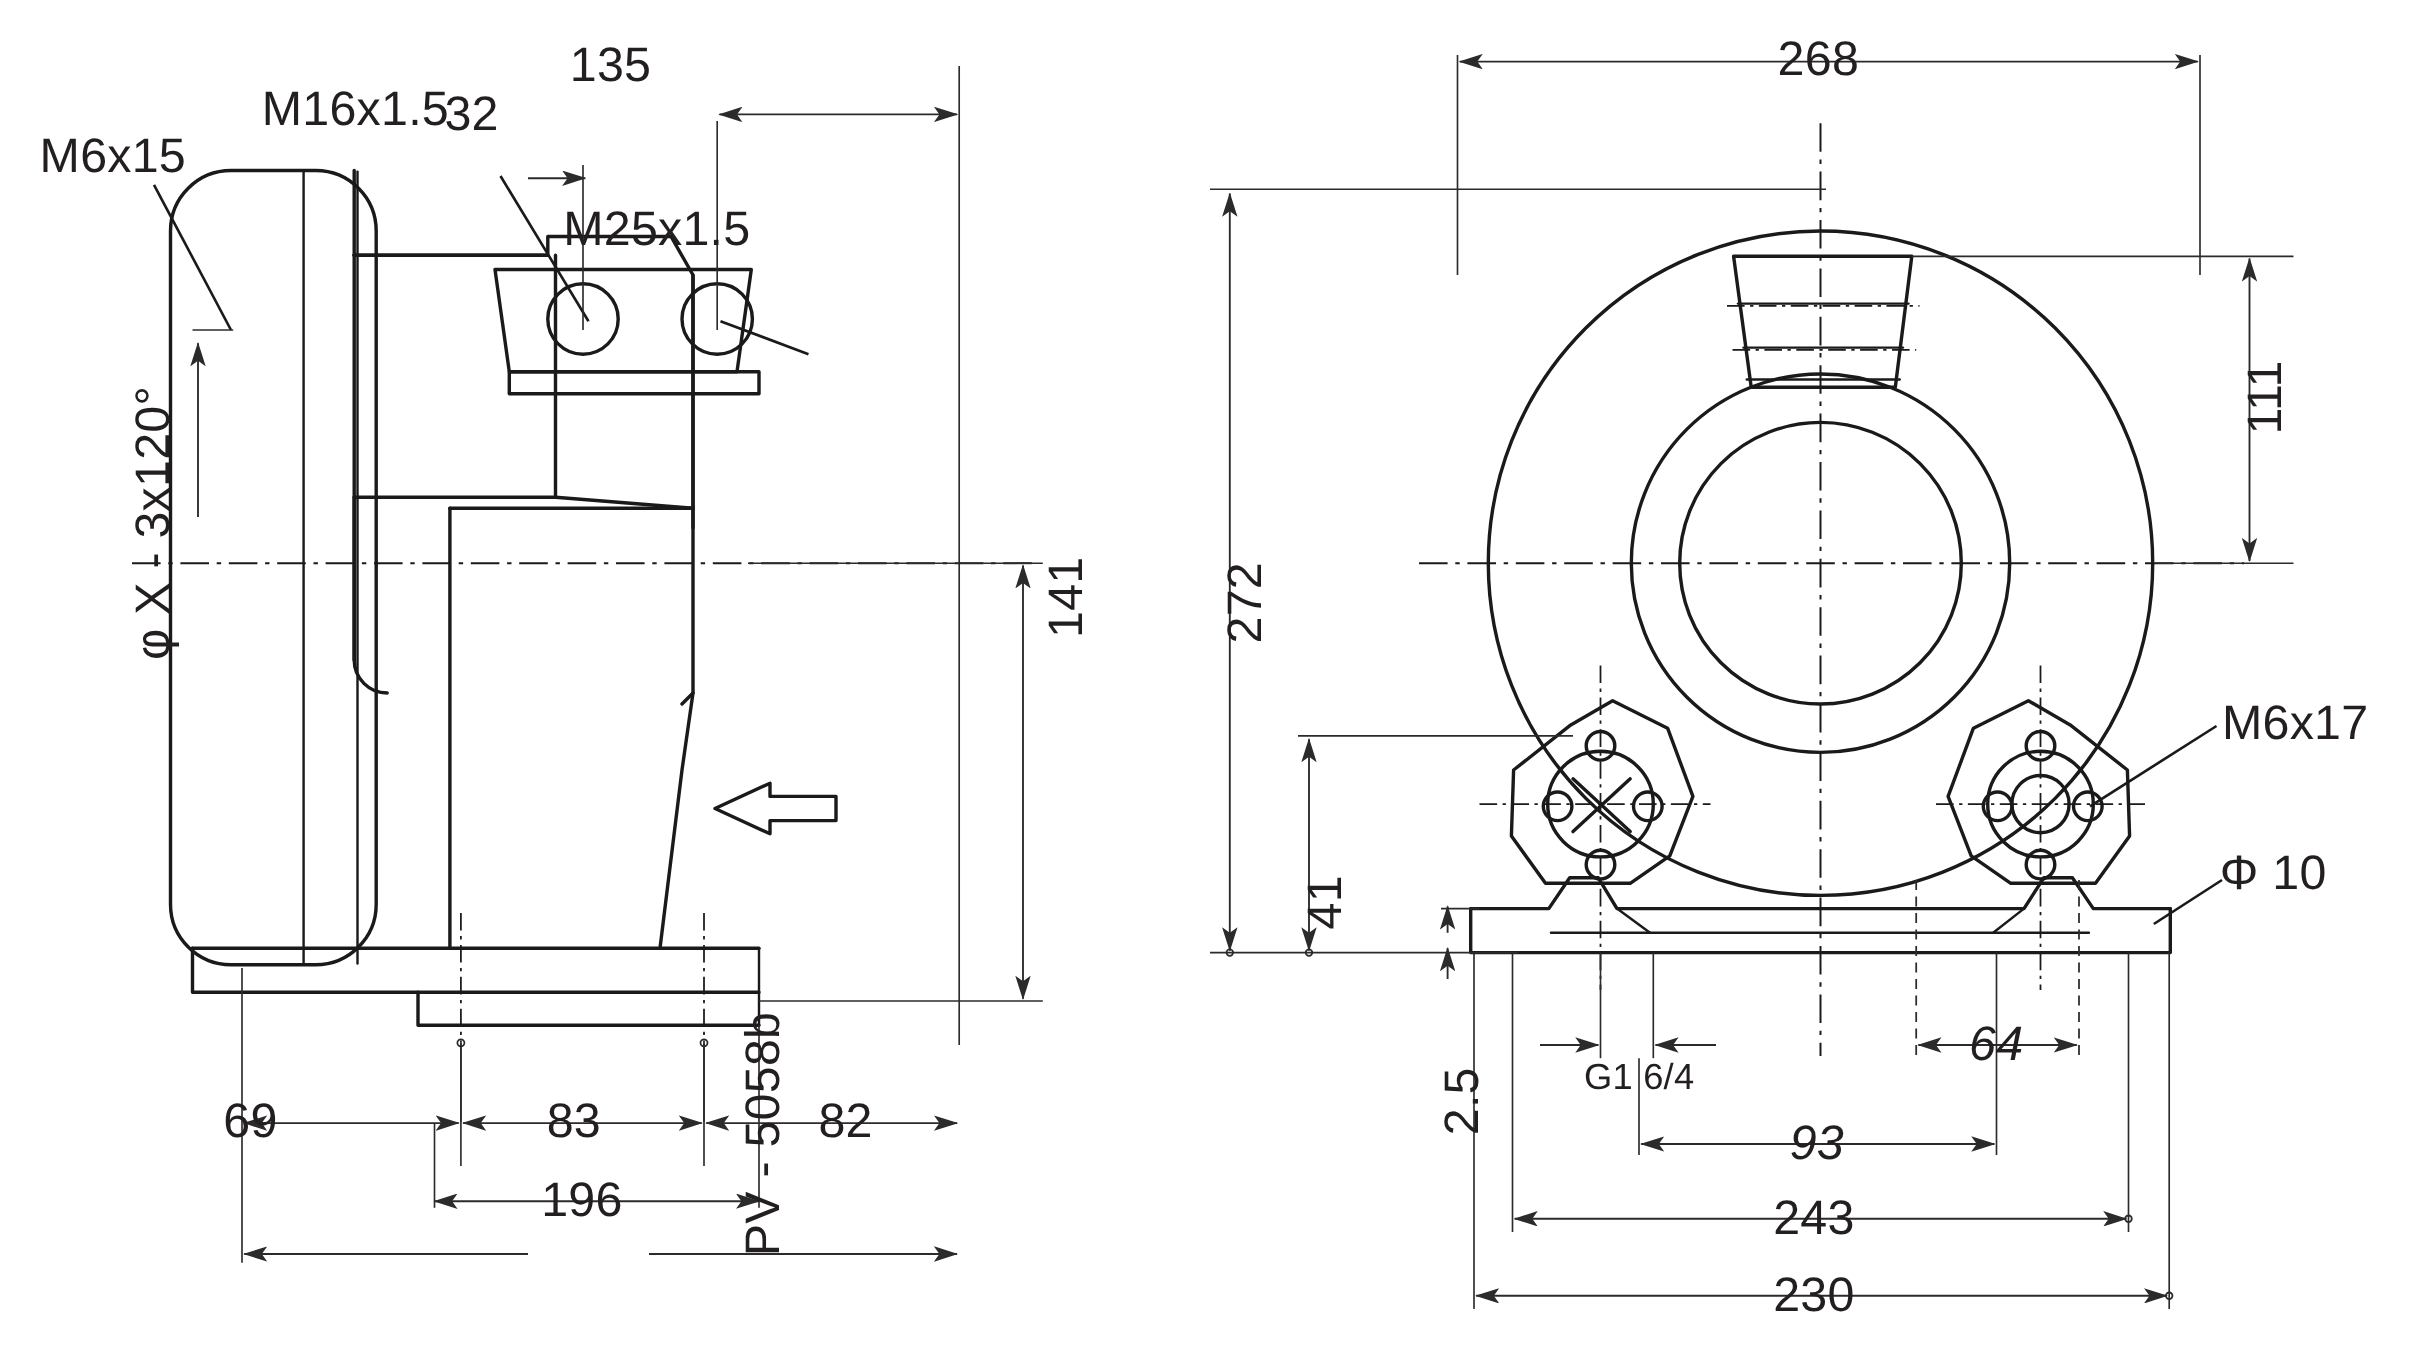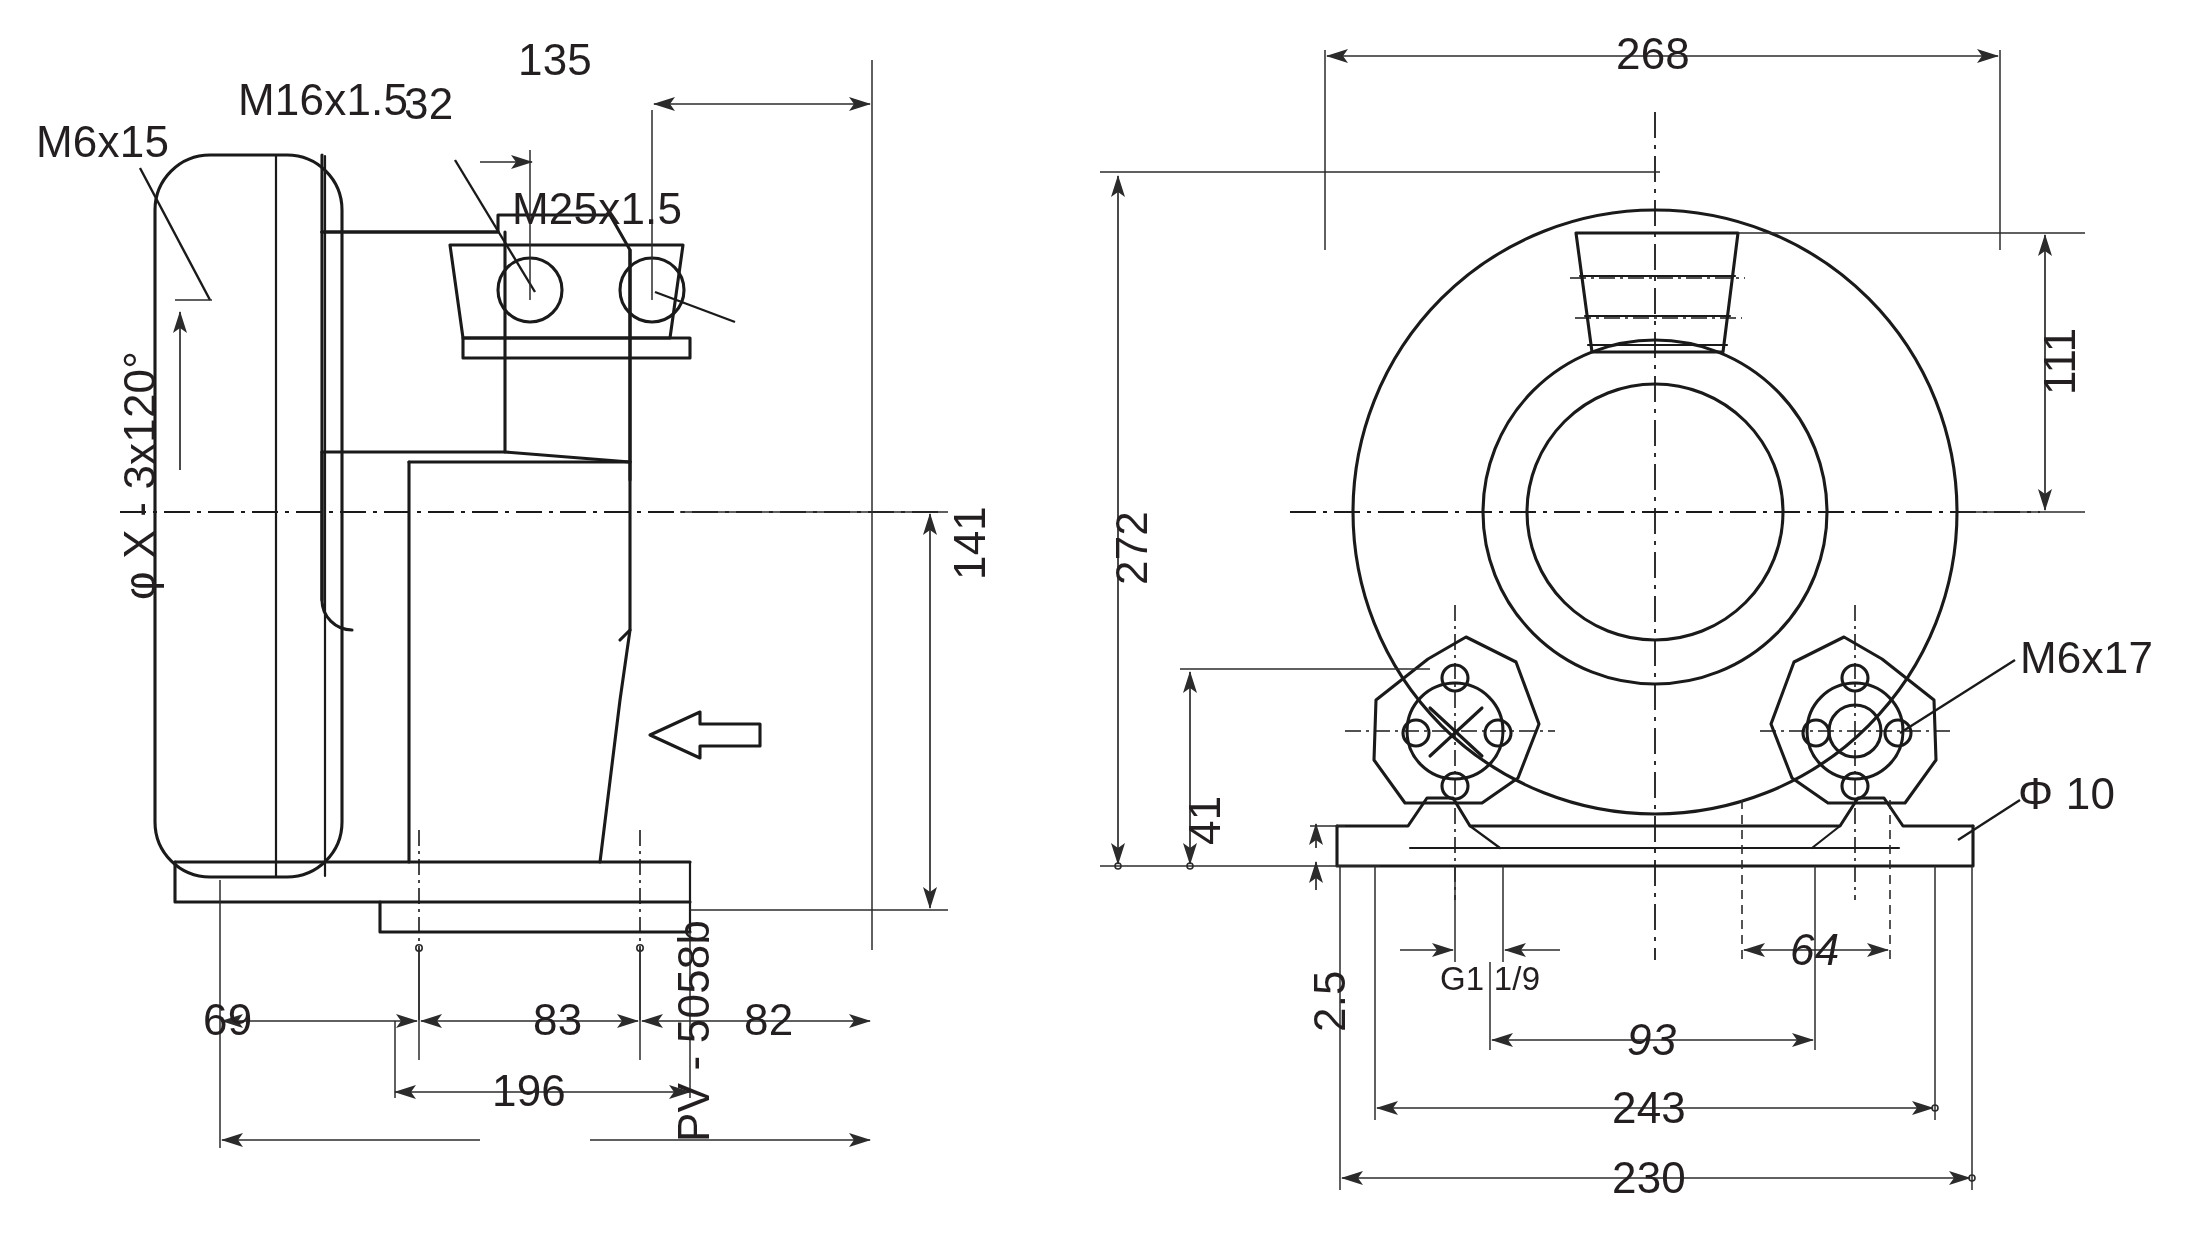--- a/index.html
+++ b/index.html
@@ -272,37 +272,37 @@
   <div class="lbl lbl-dim" style="left:404px; top:82px;">32</div>
 
   <div class="lbl lbl-dim" style="left:518px; top:38px;">135</div>
 
   <div class="lbl lbl-dim rot90ccw" style="left:948px; top:580px;">141</div>
 
   <div class="lbl lbl-note rot90ccw" style="left:672px; top:1142px;">PV - 5058b</div>
 
   <div class="lbl lbl-dim" style="left:203px; top:998px;">69</div>
 
-  <div class="lbl lbl-dim" style="left:497px; top:998px;margin-left:36px;">83</div>
+  <div class="lbl lbl-dim" style="left:497px; top:998px;">83</div>
 
   <div class="lbl lbl-dim" style="left:744px; top:998px;">82</div>
 
   <div class="lbl lbl-dim" style="left:492px; top:1069px;">196</div>
 
   <div class="lbl lbl-dim" style="left:1616px; top:32px;">268</div>
 
   <div class="lbl lbl-dim rot90ccw" style="left:1110px; top:585px;">272</div>
 
   <div class="lbl lbl-dim rot90ccw" style="left:2038px; top:395px;">111</div>
 
   <div class="lbl lbl-dim rot90ccw" style="left:1183px; top:845px;">41</div>
 
   <div class="lbl lbl-dim rot90ccw" style="left:1308px; top:1032px;">2.5</div>
 
-  <div class="lbl lbl-sm" style="left:1440px; top:962px;">G1 1/9</div>
+  <div class="lbl lbl-sm" style="left:1440px; top:962px;">G1 6/4</div>
 
   <div class="lbl lbl-dim" style="left:1790px; top:928px;font-style:italic;">64</div>
 
   <div class="lbl lbl-dim" style="left:1627px; top:1018px;font-style:italic;">93</div>
 
   <div class="lbl lbl-dim" style="left:1612px; top:1086px;">243</div>
 
   <div class="lbl lbl-dim" style="left:1612px; top:1156px;">230</div>
 
   <div class="lbl lbl-note" style="left:2020px; top:636px;">M6x17</div>

